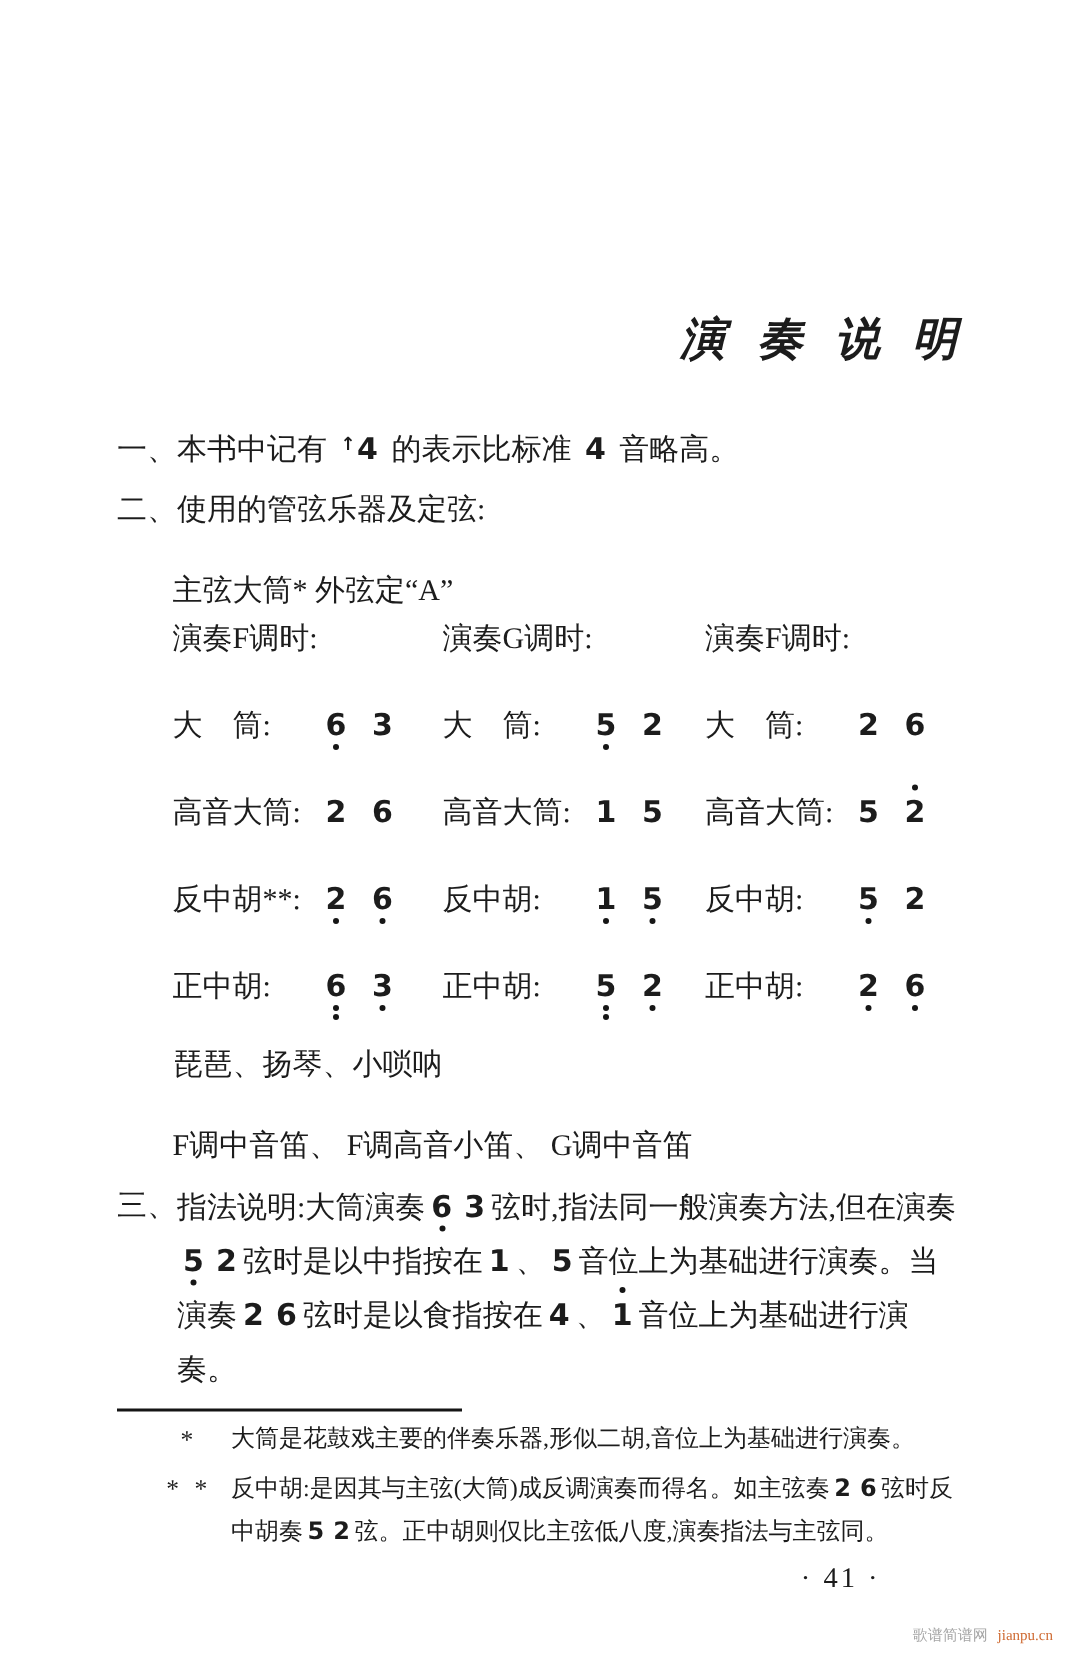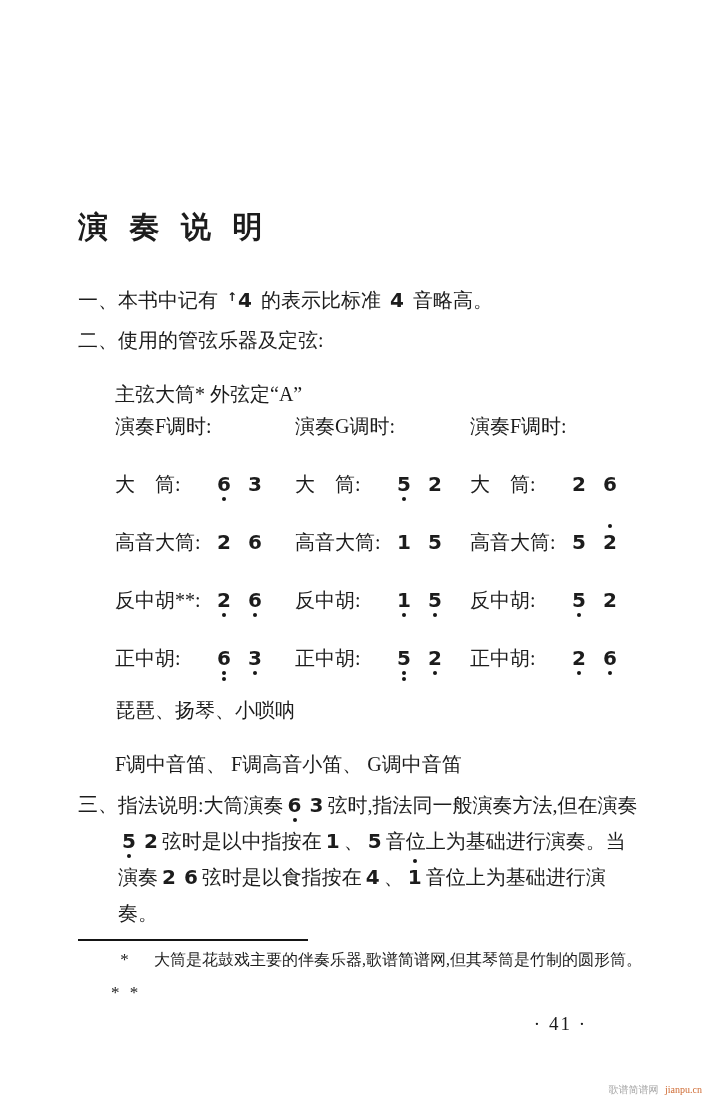--- a/index.html
+++ b/index.html
@@ -1,21 +1,21 @@
 <!DOCTYPE html>
 <html><head>
 <meta charset="utf-8">
 <style>
   html,body{margin:0;padding:0;background:#ffffff;}
   .sheet{
     position:relative;width:710px;height:1109px;background:#ffffff;
     font-family:"Liberation Serif","DejaVu Serif",serif;color:#1c1c1c;
     box-sizing:border-box;padding:205px 65px 0 78px;overflow:hidden;
   }
-  .title{text-align:left;font-size:30px;font-weight:700;letter-spacing:7px;line-height:44px;}
+  .title{text-align:right;font-size:30px;font-weight:700;letter-spacing:7px;line-height:44px;font-style:italic;}
   .item{display:flex;font-size:20px;line-height:34px;}
   .item .marker{flex:0 0 37px;}
   .item .content{flex:1;}
   .item1{margin-top:34px;}
   .item2{margin-top:6px;}
   .sub{margin-left:37px;font-size:20px;line-height:34px;}
   .tuning-line{margin-top:20px;}
   .tuning-table{display:grid;grid-template-columns:180px 175px 1fr;margin-left:37px;}
   .thead{font-size:20px;line-height:30px;white-space:nowrap;}
   .trow{display:flex;align-items:baseline;line-height:30px;margin-top:12px;font-size:20px;}
@@ -128,25 +128,26 @@
 
   <div class="item item3">
     <span class="marker">三、</span>
     <span class="content para">指法说明:大筒演奏<span class="jnote">6<i class="jdot b1"></i></span><span class="jnote">3</span>弦时,指法同一般演奏方法,但在演奏<span class="jnote">5<i class="jdot b1"></i></span><span class="jnote">2</span>弦时是以中指按在<span class="jnote">1</span>、<span class="jnote">5</span>音位上为基础进行演奏。当演奏<span class="jnote">2</span><span class="jnote">6</span>弦时是以食指按在<span class="jnote">4</span>、<span class="jnote">1<i class="jdot a1"></i></span>音位上为基础进行演奏。</span>
   </div>
 
   <div class="footnote-rule"></div>
 
   <div class="footnote">
     <span class="fmark">*</span>
-    <span class="ftext para">大筒是花鼓戏主要的伴奏乐器,歌谱简谱网,但其琴筒是竹制的圆形筒。</span>
+    <span class="ftext para">大筒是花鼓戏主要的伴奏乐器,形似二胡,音位上为基础进行演奏。</span>
   </div>
 
   <div class="footnote">
     <span class="fmark">* *</span>
+    <span class="ftext para">反中胡:是因其与主弦(大筒)成反调演奏而得名。如主弦奏<span class="jnote">2</span><span class="jnote">6</span>弦时反中胡奏<span class="jnote">5</span><span class="jnote">2</span>弦。正中胡则仅比主弦低八度,演奏指法与主弦同。</span>
   </div>
 
   <div class="page-number">· 41 ·</div>
 
   <div class="watermark">
     <span class="wm-name">歌谱简谱网</span>
     <span class="wm-url">jianpu.cn</span>
   </div>
 
 </div>

